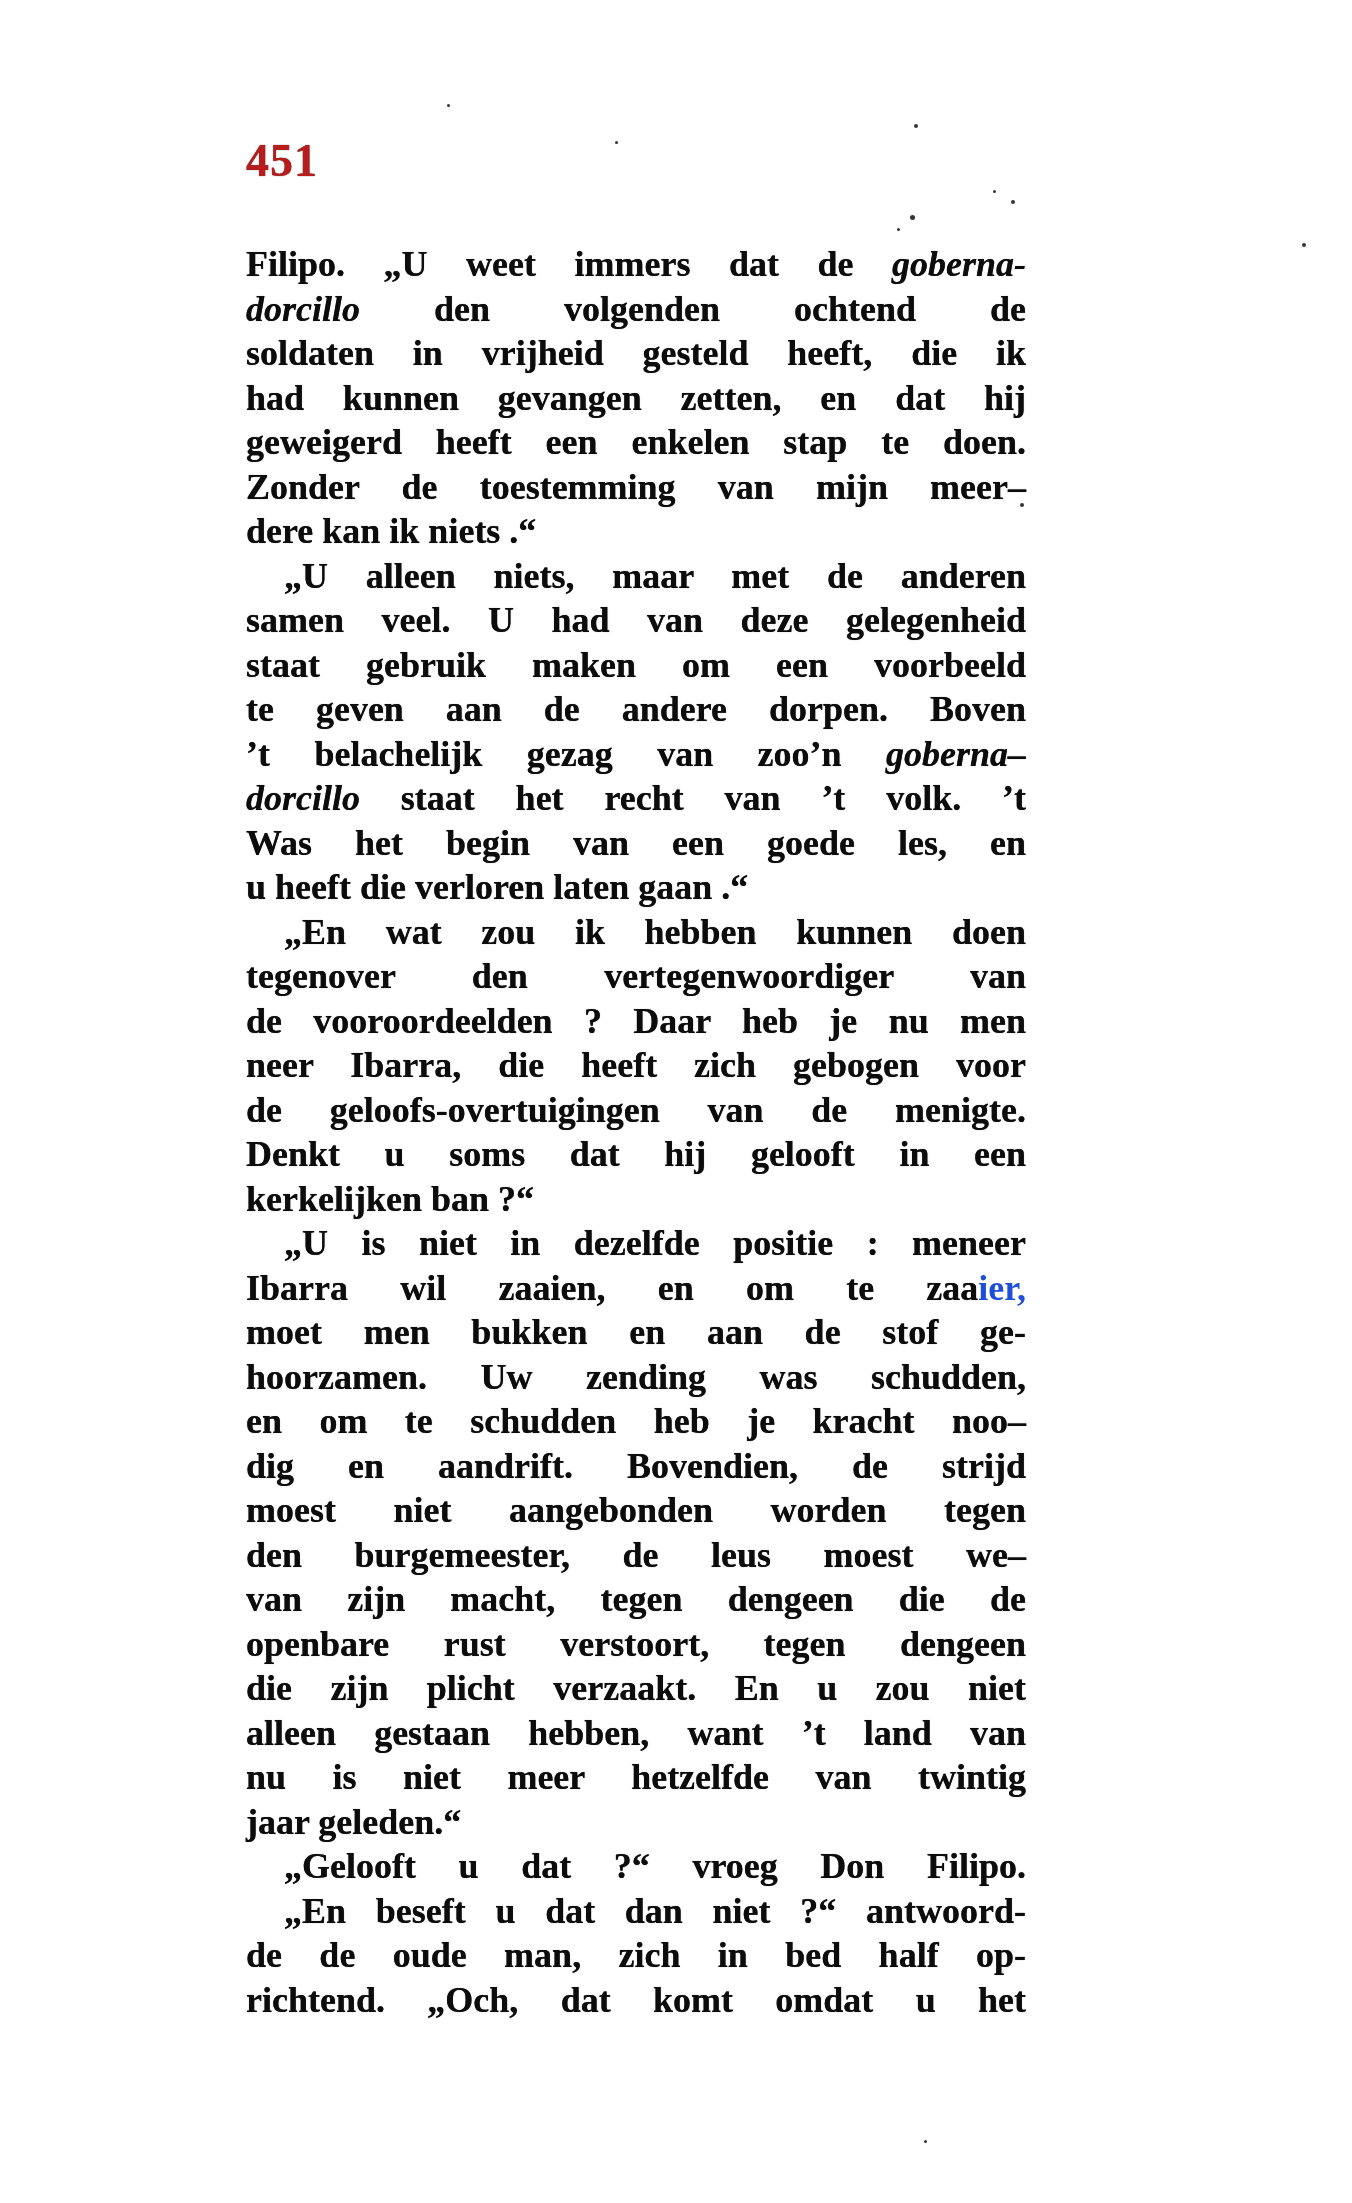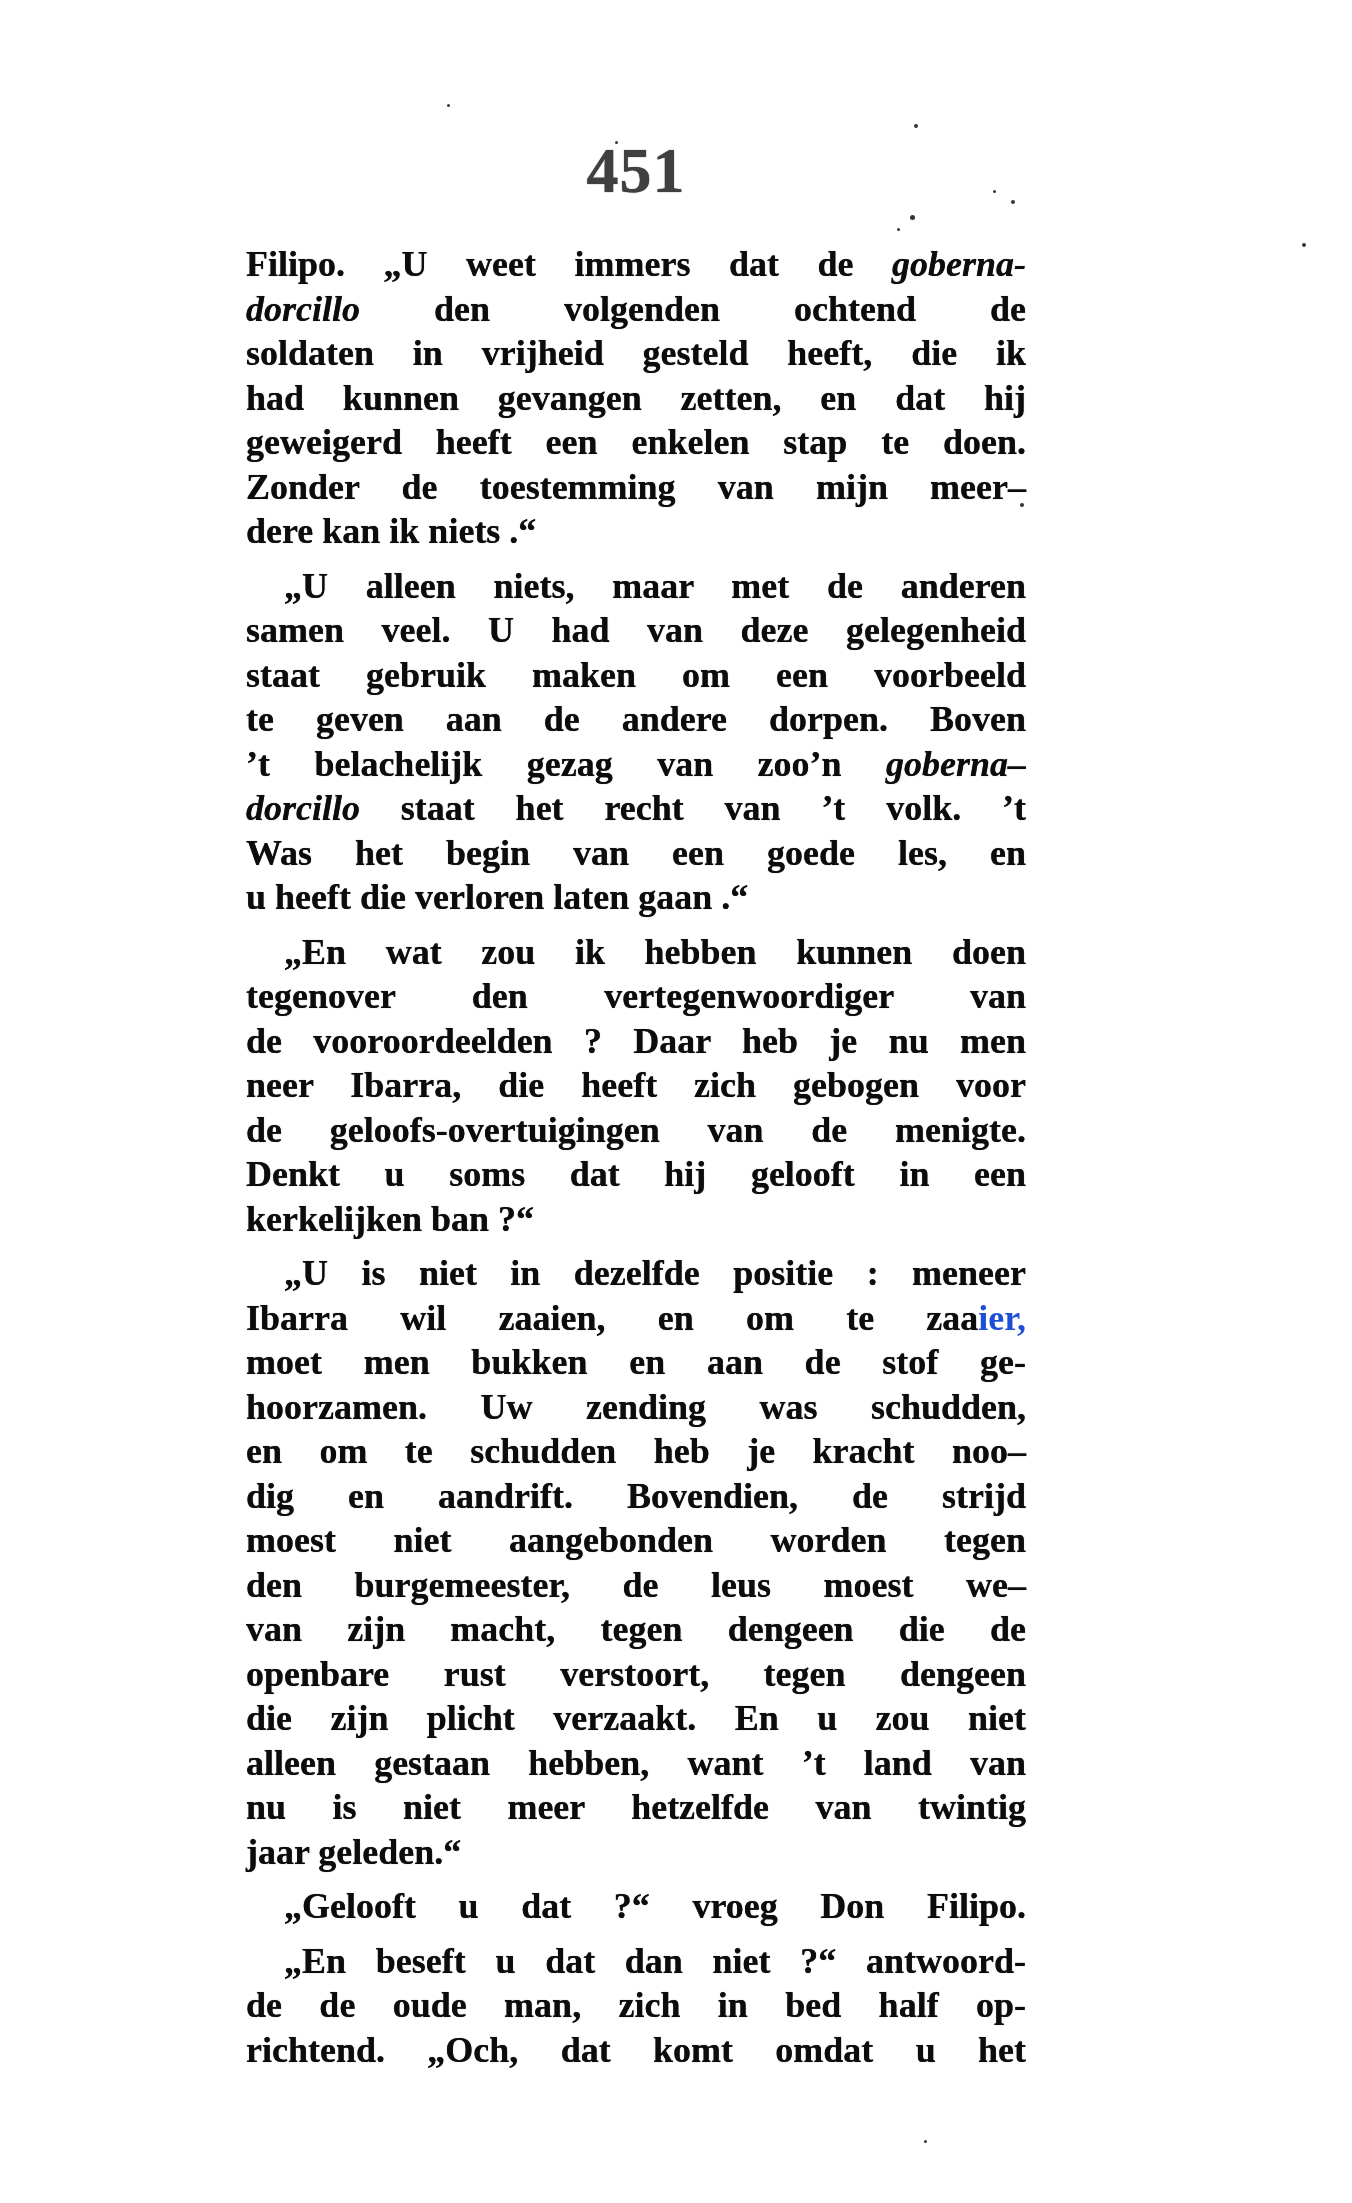--- a/index.html
+++ b/index.html
@@ -18,25 +18,24 @@
   .page {
     position: absolute;
     inset: 0;
     background: #ffffff;
   }
   .page-number {
     position: absolute;
     left: 246px;
     top: 134px;
     width: 780px;
-    text-align: center;
-    font-size: 64px;
+    font-size: 46px;
     font-weight: 900;
     letter-spacing: 1px;
-    color: #404040;
+    color: #b91c1c;
     text-shadow: 0 0 1px rgba(0,0,0,0.9);
   }
   .text-block {
     position: absolute;
     left: 246px;
     top: 242px;
     width: 780px;
     font-size: 36px;
     font-weight: 700;
     line-height: 44.5px;
@@ -47,21 +46,20 @@
     text-align: justify;
     text-align-last: justify;
     height: 44.5px;
   }
   .line.end {
     text-align: left;
     text-align-last: left;
   }
   .line.indent {
     padding-left: 38px;
-    margin-top: 10px;
   }
   .it {
     font-style: italic;
   }
   .faded {
     color: #1d4ed8;
     text-shadow: none;
   }
   .speckle {
     position: absolute;

